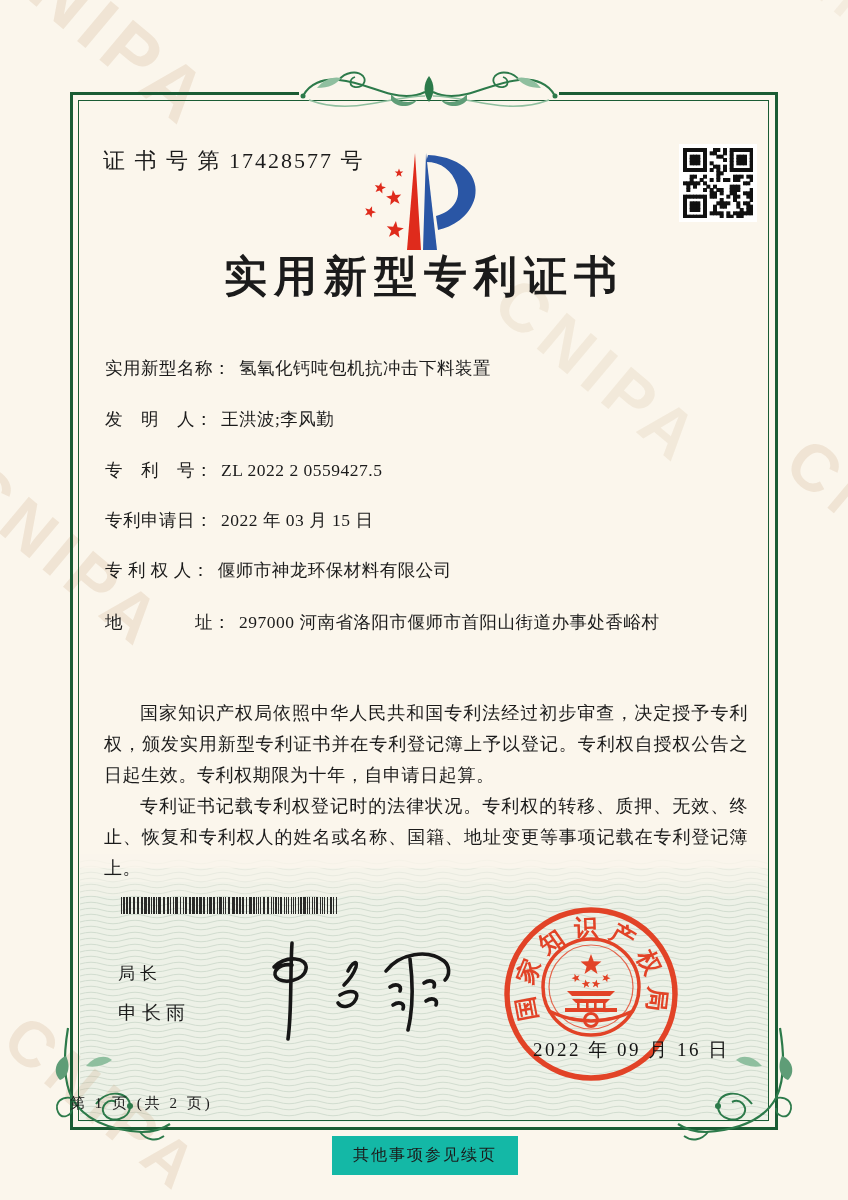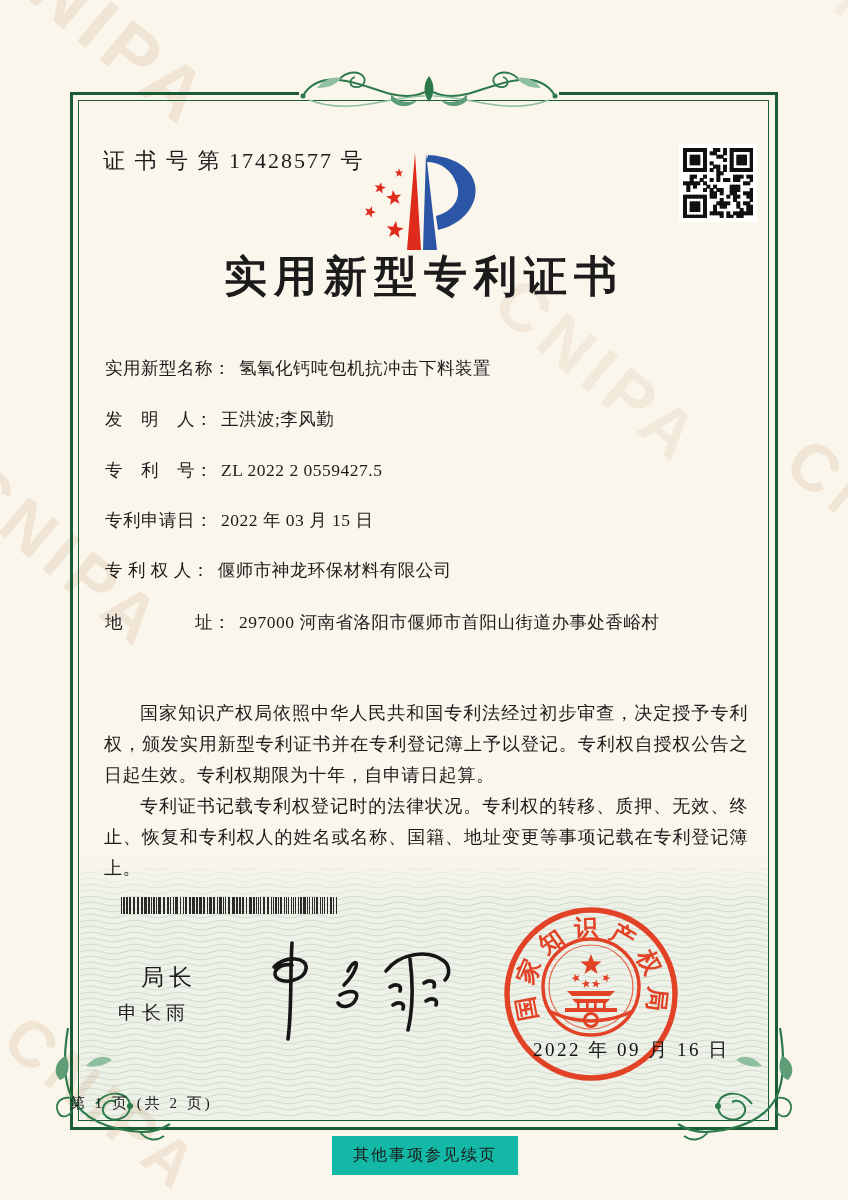--- a/index.html
+++ b/index.html
@@ -33,21 +33,21 @@
   .field-row{position:absolute;left:105px;width:640px;font-size:17.5px;letter-spacing:0.5px;
              z-index:5;white-space:nowrap;}
   .fvalue{margin-left:8px;text-align:right;}
   .grant{position:absolute;left:350px;top:0;}
   
   .body-text{position:absolute;left:104px;top:698px;width:644px;font-size:18px;z-index:5;}
   .body-text p{margin:0;text-indent:2em;line-height:31px;letter-spacing:0.6px;text-align:justify;}
   
   .barcode{position:absolute;left:119px;top:897px;z-index:5;}
   .officer-title{position:absolute;left:118px;top:962px;font-family:"Liberation Sans","DejaVu Sans",sans-serif;
-                 font-size:23px;letter-spacing:5px;z-index:5;margin-left:23px;}
+                 font-size:17px;letter-spacing:5px;z-index:5;}
   .officer-name{position:absolute;left:118px;top:1000px;font-family:Liberation Sans, sans-serif;
                 font-size:19px;letter-spacing:5px;z-index:5;}
   .signature{position:absolute;left:252px;top:933px;z-index:5;}
   .seal{position:absolute;left:496px;top:899px;z-index:5;opacity:0.95;}
   .seal-date{position:absolute;left:533px;top:1037px;font-size:19px;letter-spacing:2.5px;
              white-space:nowrap;z-index:6;color:#141414;}
   .page-info{position:absolute;left:70px;top:1094px;width:826px;text-align:left;font-size:15px;
              letter-spacing:3px;z-index:5;}
   .continuation{position:absolute;left:332px;top:1136px;width:186px;padding:9px 0;background:#14b8a6;
                 text-align:center;font-size:16px;letter-spacing:2px;z-index:5;}

